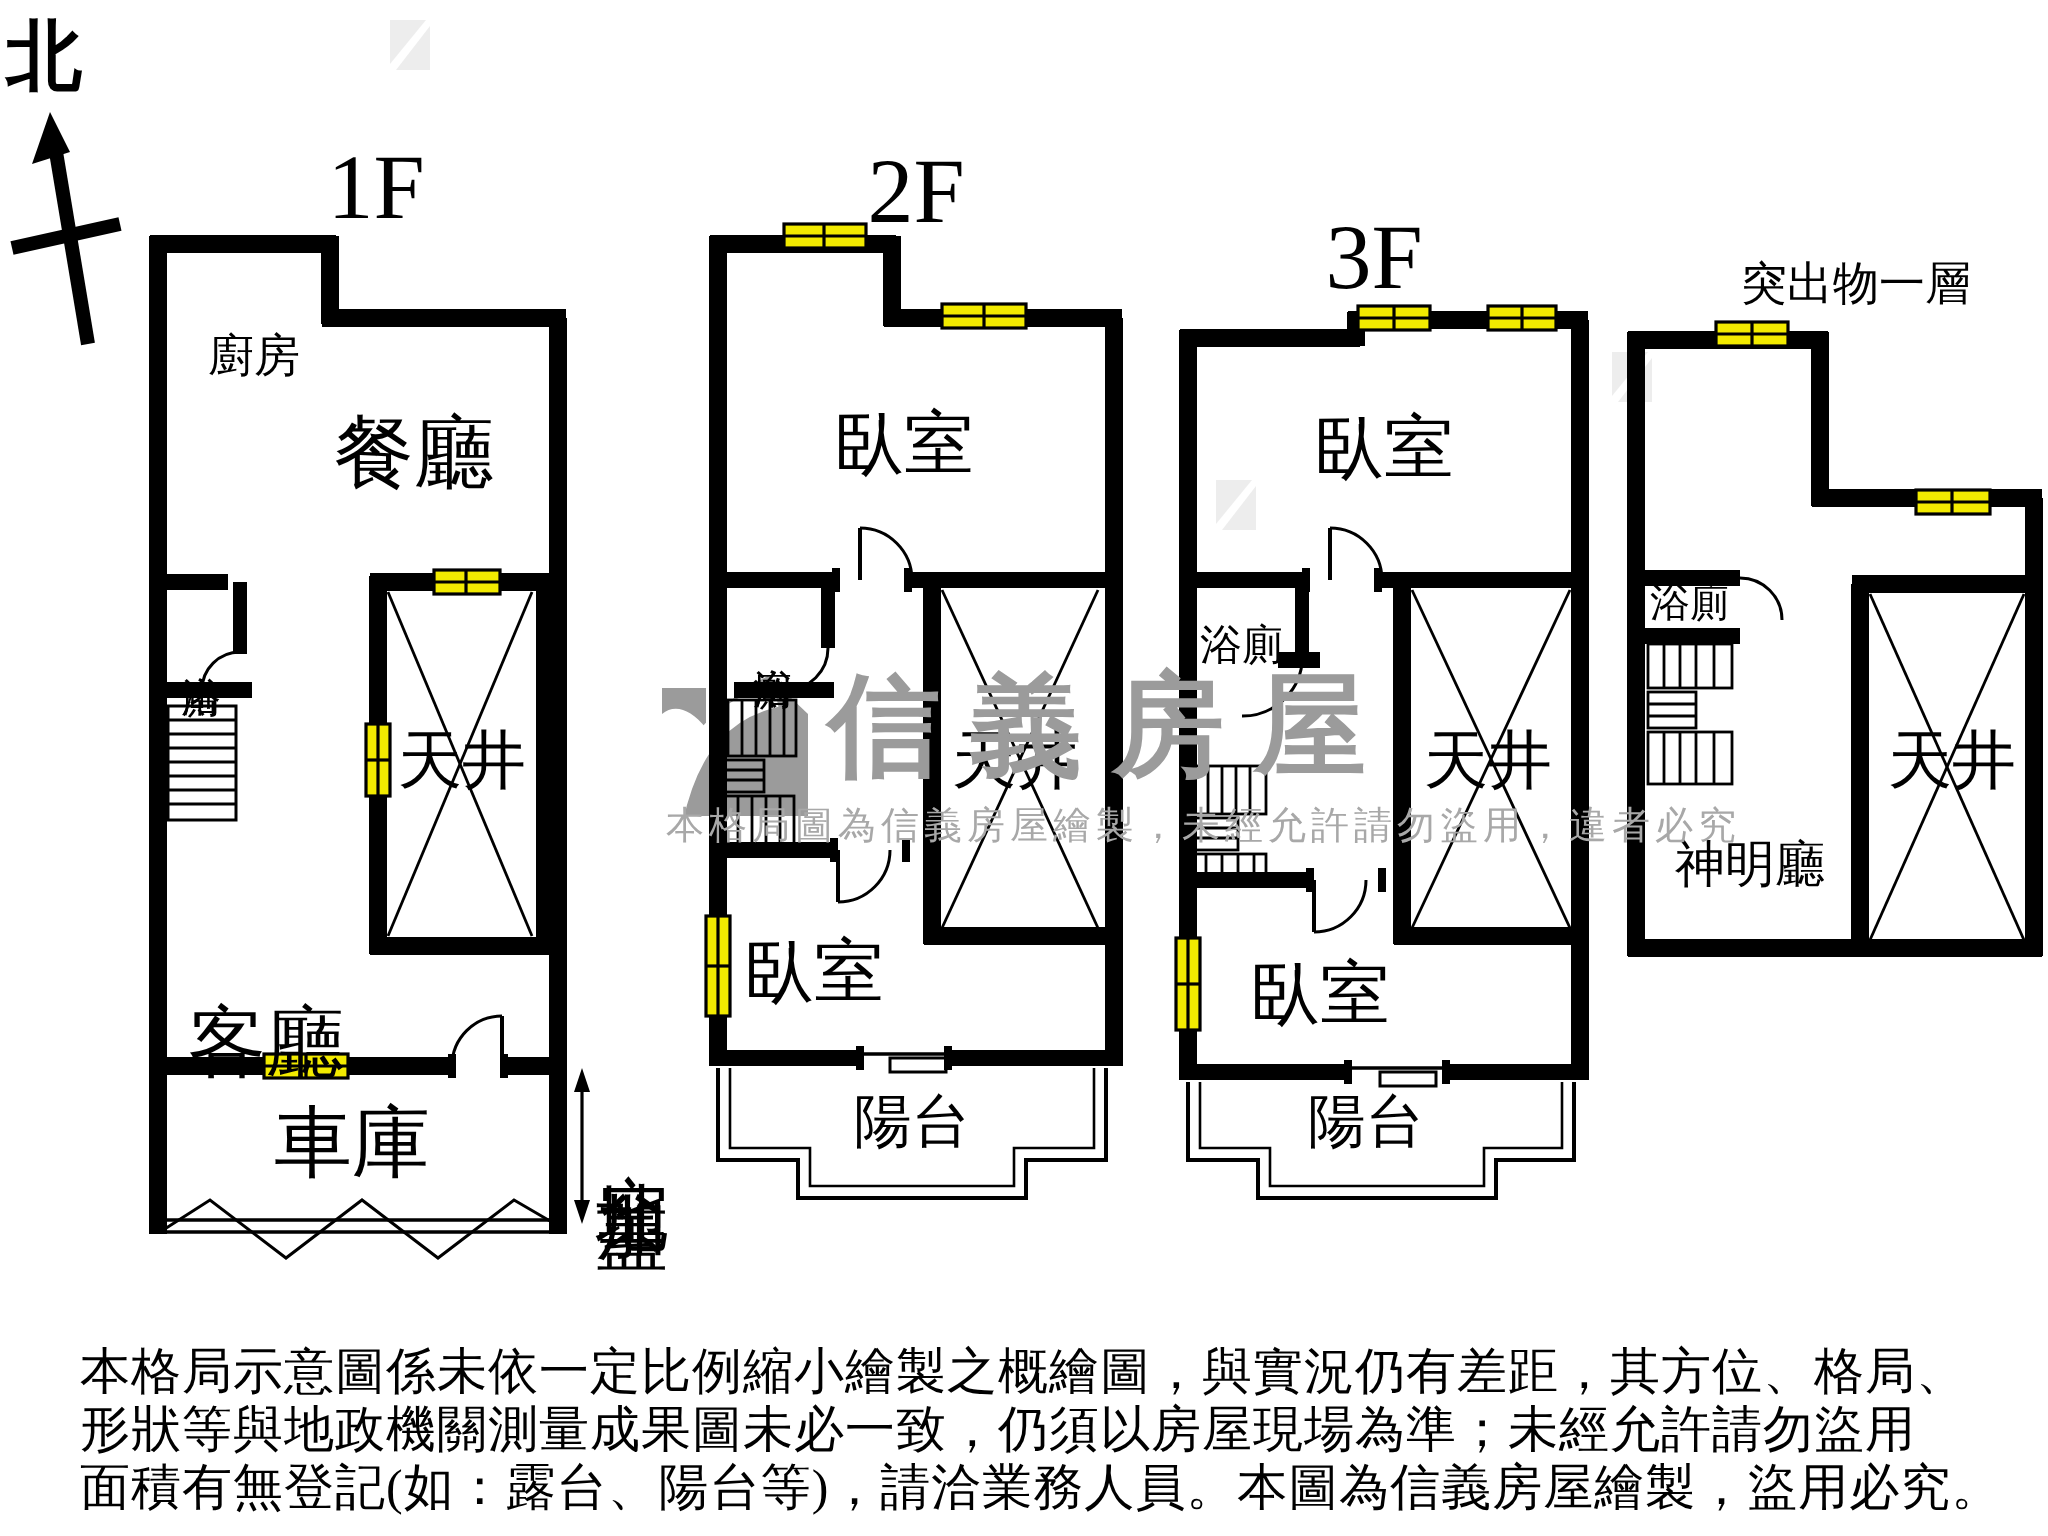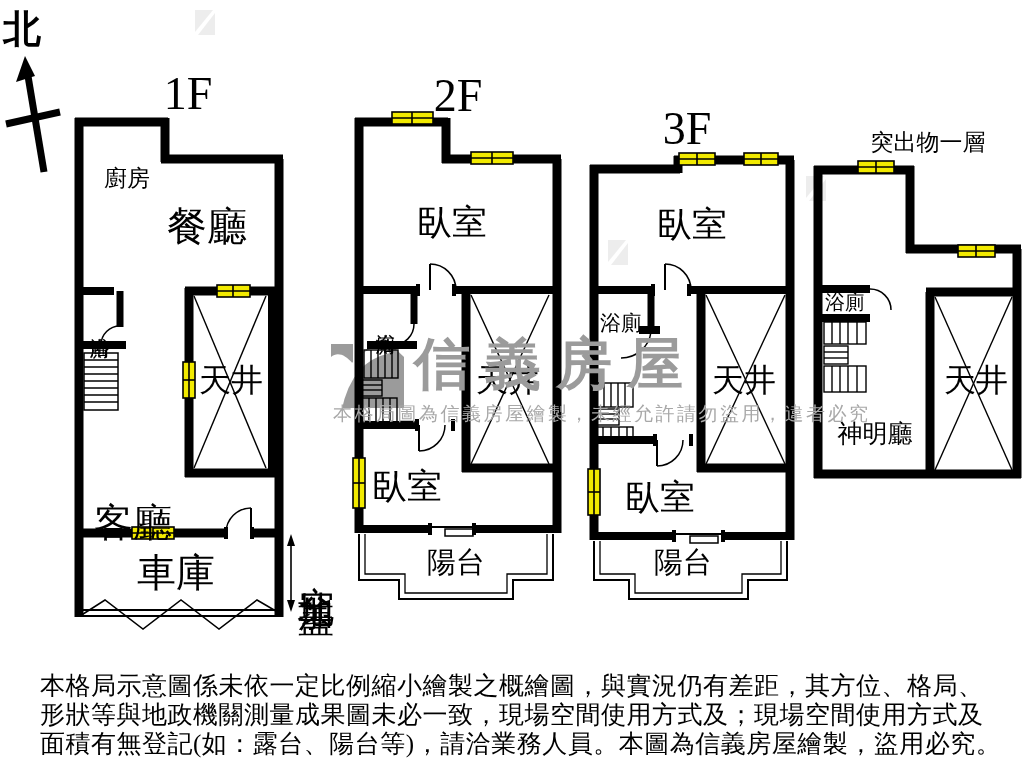--- a/index.html
+++ b/index.html
@@ -316,16 +316,16 @@
 
   <div class="lbl" style="left:928px;top:142px;font-size:23px;">突出物一層</div>
   <div class="lbl" style="left:845px;top:302px;font-size:20px;">浴廁</div>
   <div class="lbl" style="left:875px;top:433px;font-size:25px;">神明廳</div>
   <div class="lbl" style="left:976px;top:380px;font-size:32px;">天井</div>
 
   <div class="wm-brand">信義房屋</div>
   <div class="wm-notice">本格局圖為信義房屋繪製，未經允許請勿盜用，違者必究</div>
 
   <div class="disc" style="top:669px;">本格局示意圖係未依一定比例縮小繪製之概繪圖，與實況仍有差距，其方位、格局、</div>
-  <div class="disc" style="top:698px;">形狀等與地政機關測量成果圖未必一致，現場空間使用方式及；現場空間使用方式及</div>
+  <div class="disc" style="top:698px;">形狀等與地政機關測量成果圖未必一致，仍須以房屋現場為準；未經允許請勿盜用</div>
   <div class="disc" style="top:727px;">面積有無登記(如：露台、陽台等)，請洽業務人員。本圖為信義房屋繪製，盜用必究。</div>
 
 </div>
 
 </body></html>

